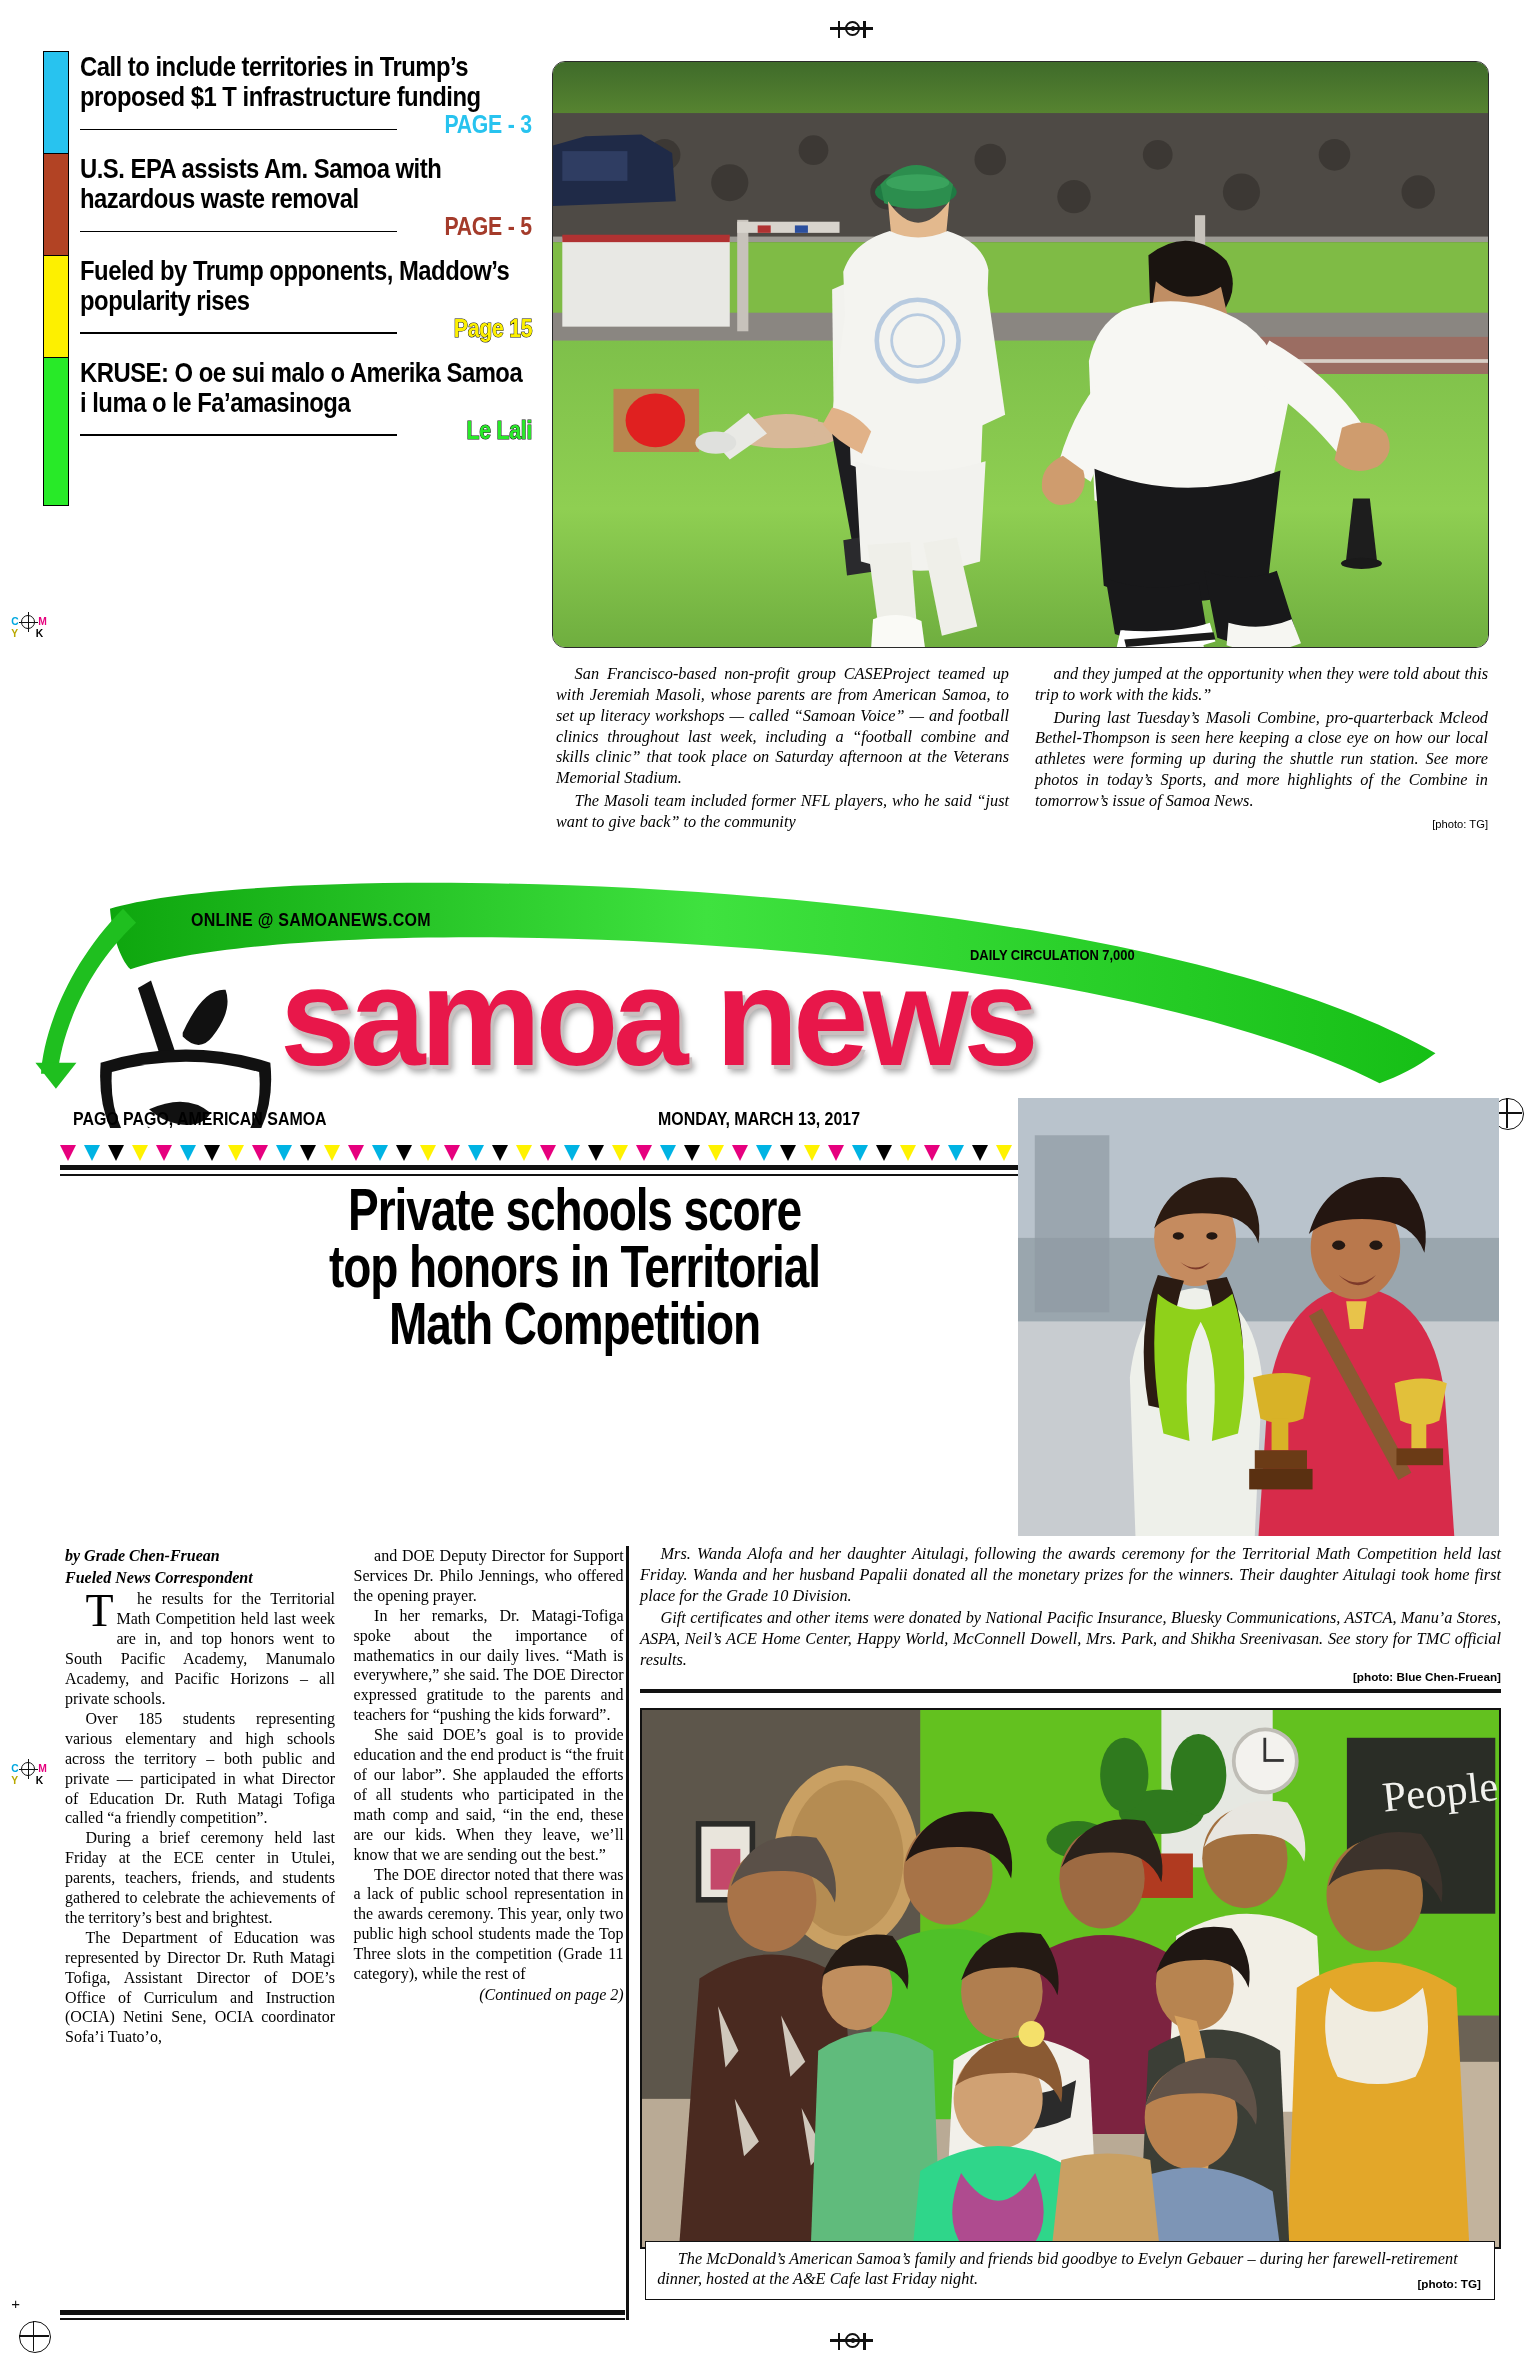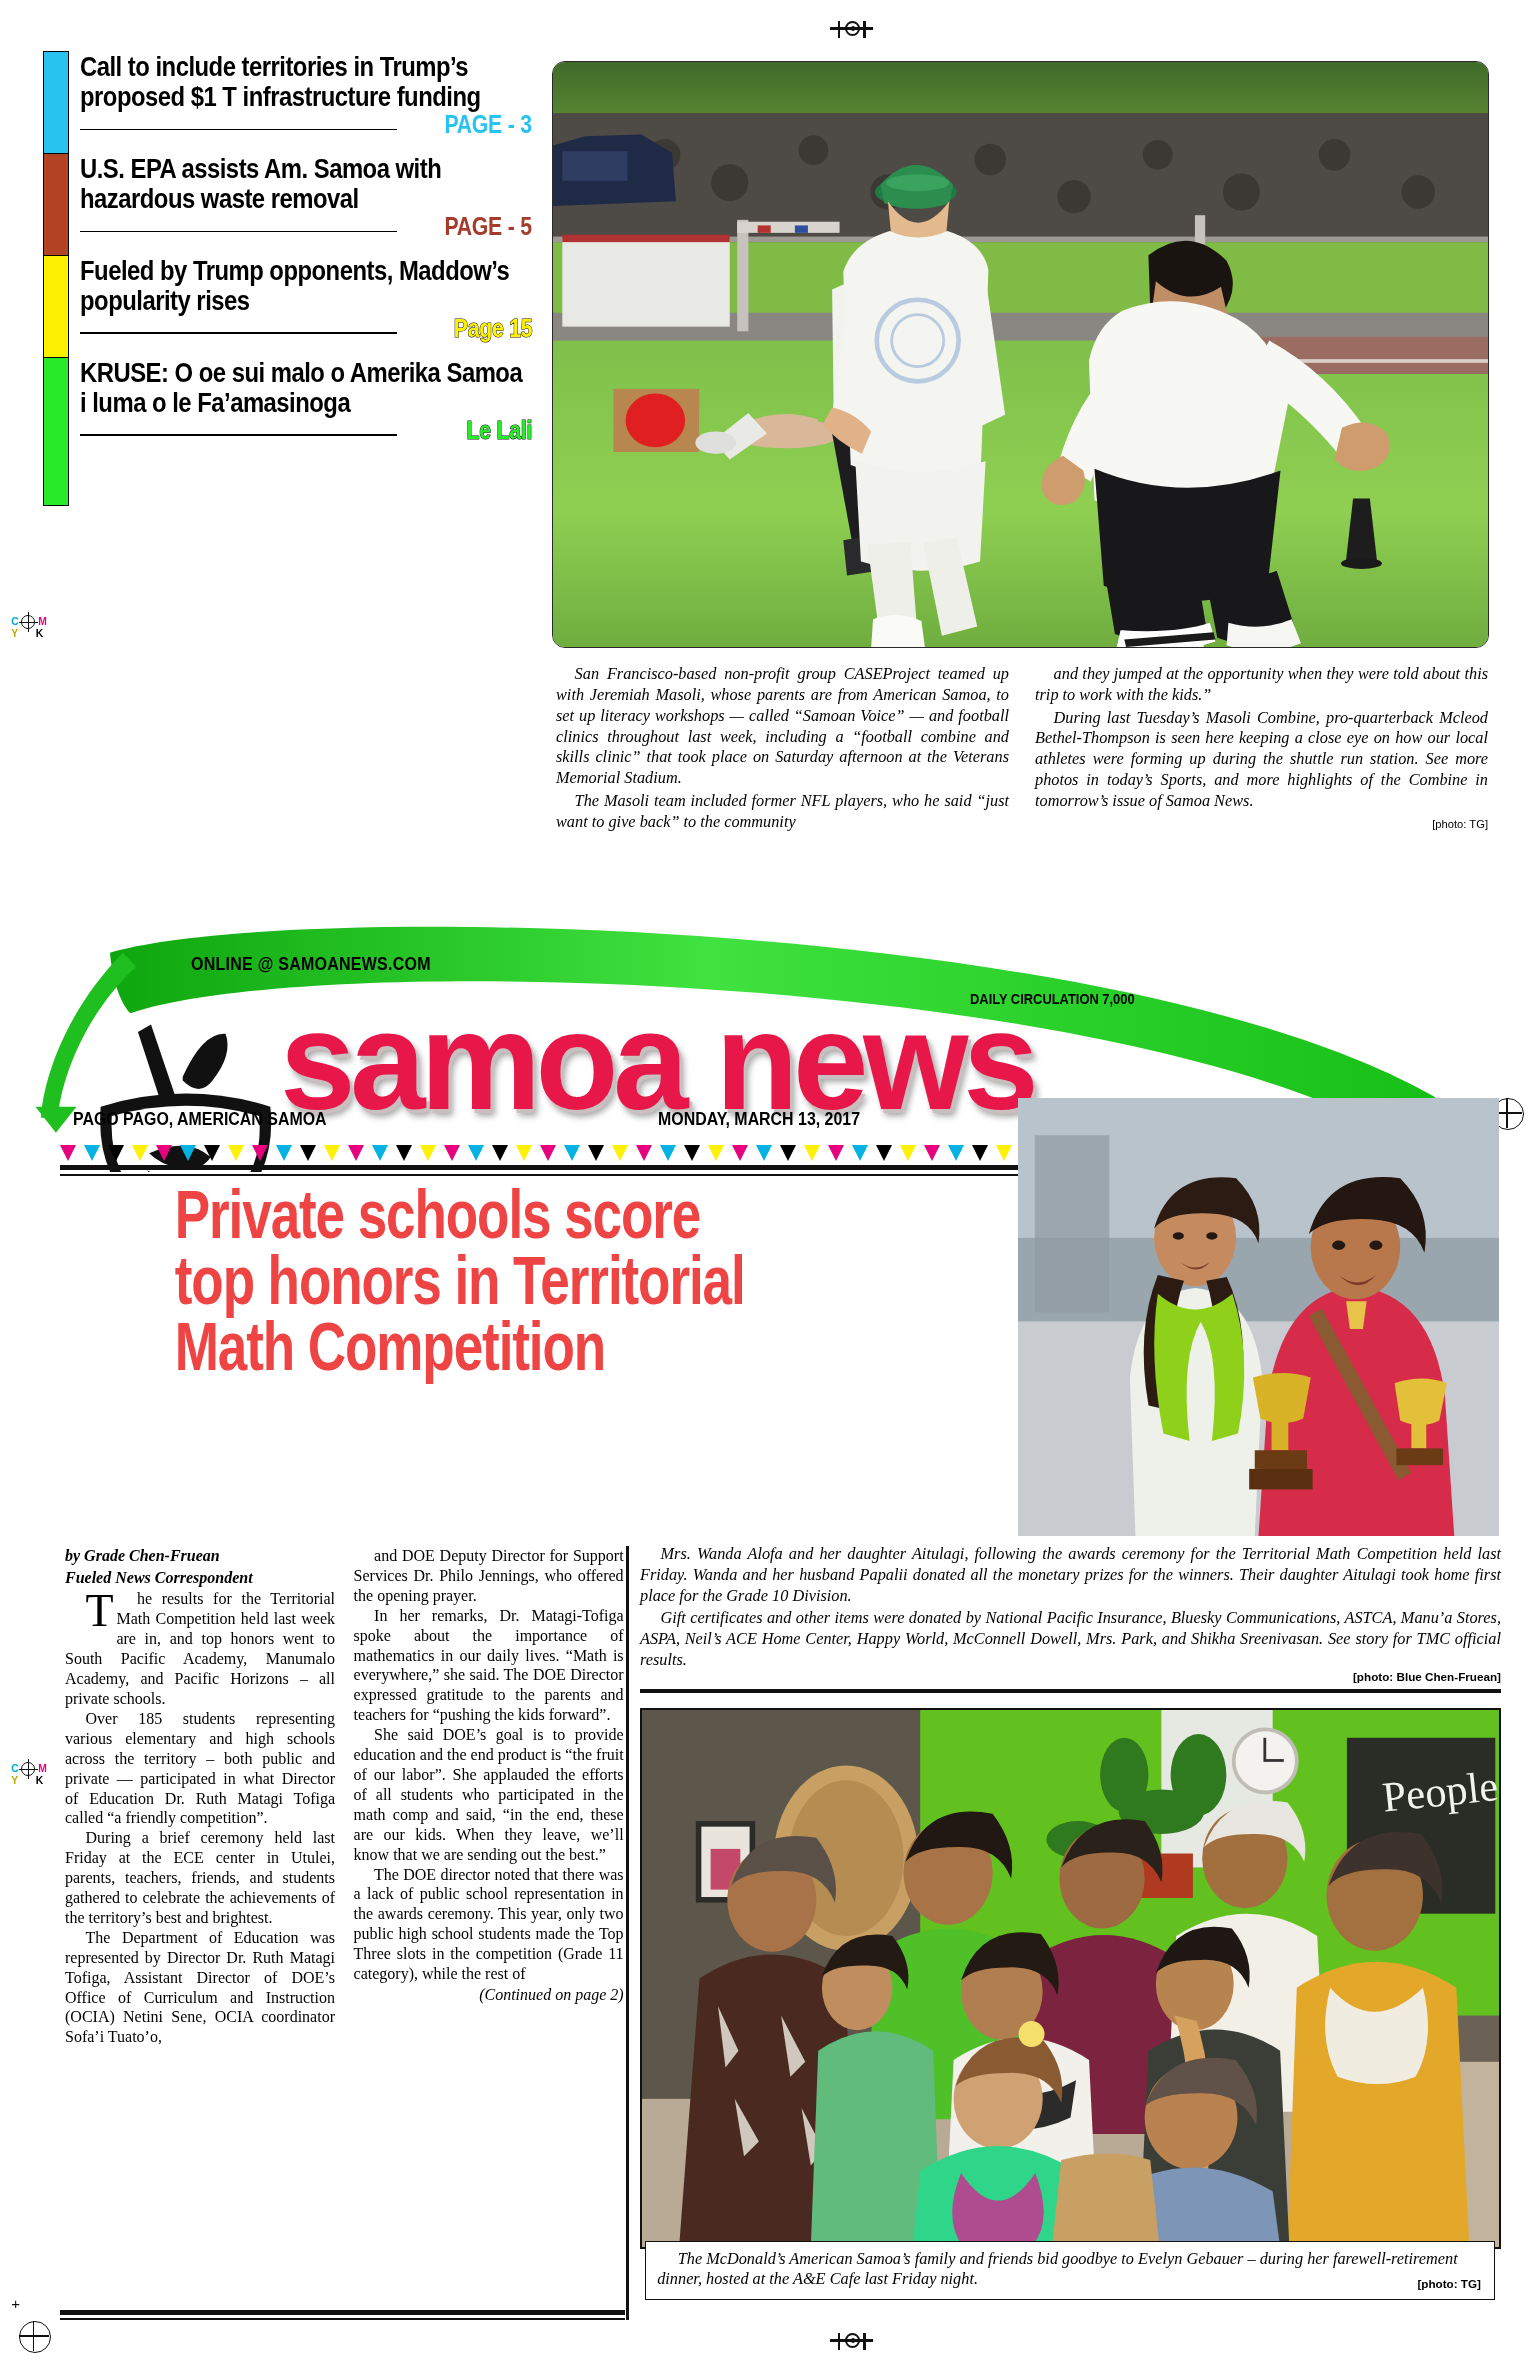--- a/index.html
+++ b/index.html
@@ -68,21 +68,21 @@
   .topcap { position:absolute; left:556px; top:664px; width:932px;
             display:flex; gap:26px; }
   .topcap .col { width:453px; }
   .topcap p { font-family:"Liberation Serif", serif; font-style:italic;
               font-size:16.3px; line-height:1.28; text-align:justify;
               text-indent:18.6px; color:#000; margin-bottom:1.9px; }
   .photocred { font-family:"Liberation Sans", sans-serif; font-size:11.2px;
                text-align:right; margin-top:5.6px; color:#000; }
 
   
-  .masthead { position:absolute; left:0; top:920px; width:1538px; height:252px; }
+  .masthead { position:absolute; left:0; top:876px; width:1538px; height:252px; }
   .mast-svg { position:absolute; left:0; top:0; width:1538px; height:252px; }
   .online-url { position:absolute; left:191px; top:33px;
                 font-family:"Liberation Sans", sans-serif; font-weight:bold;
                 font-size:18.6px; letter-spacing:0.3px; color:#000;
                 transform:scaleX(0.86); transform-origin:left center; }
   .daily-circ { position:absolute; left:970px; top:70px;
                 font-family:"Liberation Sans", sans-serif; font-weight:bold;
                 font-size:15px; color:#000;
                 transform:scaleX(0.86); transform-origin:left center; }
   .logo-word { position:absolute; left:280px; top:71px;
@@ -107,21 +107,21 @@
                 display:flex; align-items:flex-start; overflow:hidden; }
   .cmyk-strip i { display:block; width:0; height:0;
                   border-left:8.4px solid transparent; border-right:8.4px solid transparent;
                   border-top:16px solid #000; margin-right:8px; }
   .rule-thick { position:absolute; left:60px; top:1165px; width:1419px; height:4.7px; background:#111; }
   .rule-thin  { position:absolute; left:60px; top:1174px; width:1419px; height:1.9px; background:#111; }
 
   
   .headline { position:absolute; left:62px; top:1182px; width:1025px;
               font-family:"Liberation Sans", sans-serif; font-weight:bold;
-              color:#ef4444; font-size:68px; line-height:0.97; 
+              color:#000000; font-size:59px; line-height:0.97; text-align:center;
               letter-spacing:-1.4px; z-index:6; }
   .headline div { transform:scaleX(0.78); transform-origin:center center; white-space:nowrap; }
 
   
   .midpic { position:absolute; left:1018px; top:1098px; width:481px; height:438px;
             overflow:hidden; z-index:4; }
   .midpic svg { display:block; width:100%; height:100%; }
 
   .midcap { position:absolute; left:640px; top:1543px; width:861px; z-index:7; }
   .midcap p { font-family:"Liberation Serif", serif; font-style:italic;

